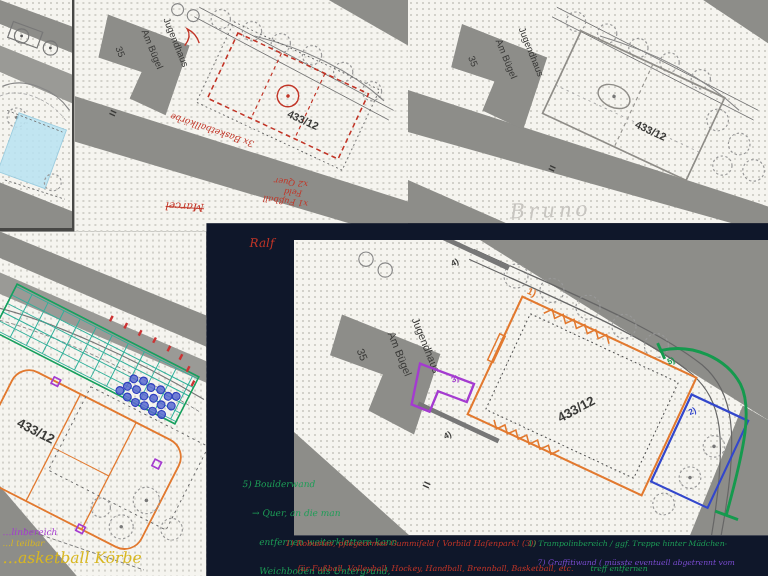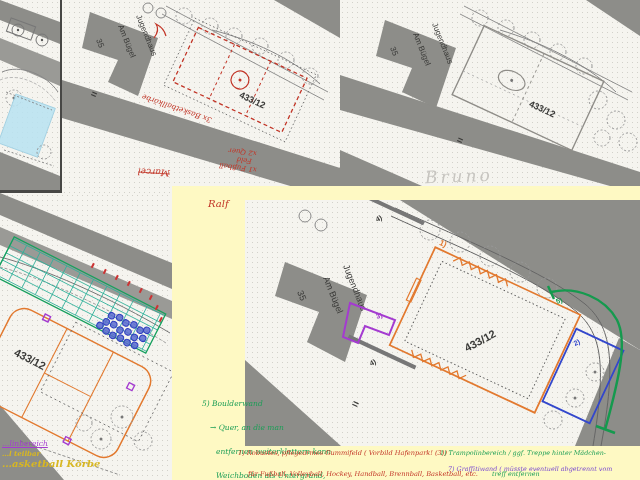--- a/index.html
+++ b/index.html
@@ -1,28 +1,28 @@
 <!DOCTYPE html>
 <html><head>
 <meta charset="utf-8">
 <style>
   html,body{margin:0;padding:0;}
   body{width:640px;height:480px;position:relative;background:#474745;overflow:hidden;
        font-family:"Liberation Sans",sans-serif;}
   .panel{position:absolute;background:#f5f4ef;overflow:hidden;}
   .stipple{background-image:radial-gradient(#d2d1ca 0.6px, transparent 0.7px);
            background-size:5px 5px;background-color:#f5f4ef;}
-  .page{position:absolute;background:#fef9c3;overflow:hidden;}
+  .page{position:absolute;background:#0f172a;overflow:hidden;}
   svg{position:absolute;left:0;top:0;}
   .hw{font-family:"DejaVu Serif",serif;font-style:italic;position:absolute;white-space:pre;}
   .hw-red{color:#c23527;}
   .hw-green{color:#1d9e57;}
   .hw-purple{color:#7a4bd0;}
-  .hw-violet{color:#a43bd0;text-decoration:underline;}
-  .hw-yellow{color:#d8b722;font-weight:bold;}
+  .hw-violet{color:#a43bd0;}
+  .hw-yellow{color:#d8b722;}
   .hw-pencil{color:#c7c5c0;}
   .maplabel{font-family:"Liberation Sans",sans-serif;fill:#3a3a38;}
   .note-line{display:block;}
 </style>
 </head>
 <body>
 
 <div class="panel stipple" id="panelA" style="left:0;top:0;width:60px;height:190px;">
   <svg width="60" height="190" viewBox="0 0 60 190">
     <polygon points="0,0 60,22 60,44 0,20" fill="#8d8d89"></polygon>
@@ -210,21 +210,21 @@
     <circle cx="143" cy="248" r="9" fill="none" stroke="#999" stroke-dasharray="2 2"></circle>
     <circle cx="101" cy="246" r="10" fill="none" stroke="#999" stroke-dasharray="2 2"></circle>
     <circle cx="84" cy="230" r="8" fill="none" stroke="#999" stroke-dasharray="2 2"></circle>
     <circle cx="122" cy="224" r="1.5" fill="#777"></circle>
       <circle cx="101" cy="246" r="1.5" fill="#777"></circle>
     <path d="M20,248 L120,282" stroke="#777" stroke-width="0.8" stroke-dasharray="3 2" fill="none"></path>
   </svg>
 
   <div class="hw hw-violet" style="left:2px;top:246px;font-size:7.5px;">…linbereich</div>
   <div class="hw hw-yellow" style="left:2px;top:256px;font-size:7px;">…l teilbar</div>
-  <div class="hw hw-yellow" style="left:2px;top:265px;font-size:10px;">…asketball Körbe</div>
+  <div class="hw hw-yellow" style="left:2px;top:265px;font-size:13px;">…asketball Körbe</div>
 </div>
 
 <div class="page" id="pageE" style="left:172px;top:186px;width:468px;height:294px;">
 
   <div class="hw hw-red" style="left:36px;top:12px;font-size:10px;">Ralf</div>
 
   <div class="stipple" style="position:absolute;left:73px;top:14px;width:395px;height:246px;">
   <svg width="395" height="246" viewBox="0 0 395 246">
     <polygon points="155,0 395,0 395,150" fill="#8d8d89"></polygon>
     <polygon points="395,150 395,246 330,246 374,138" fill="#8d8d89"></polygon>

